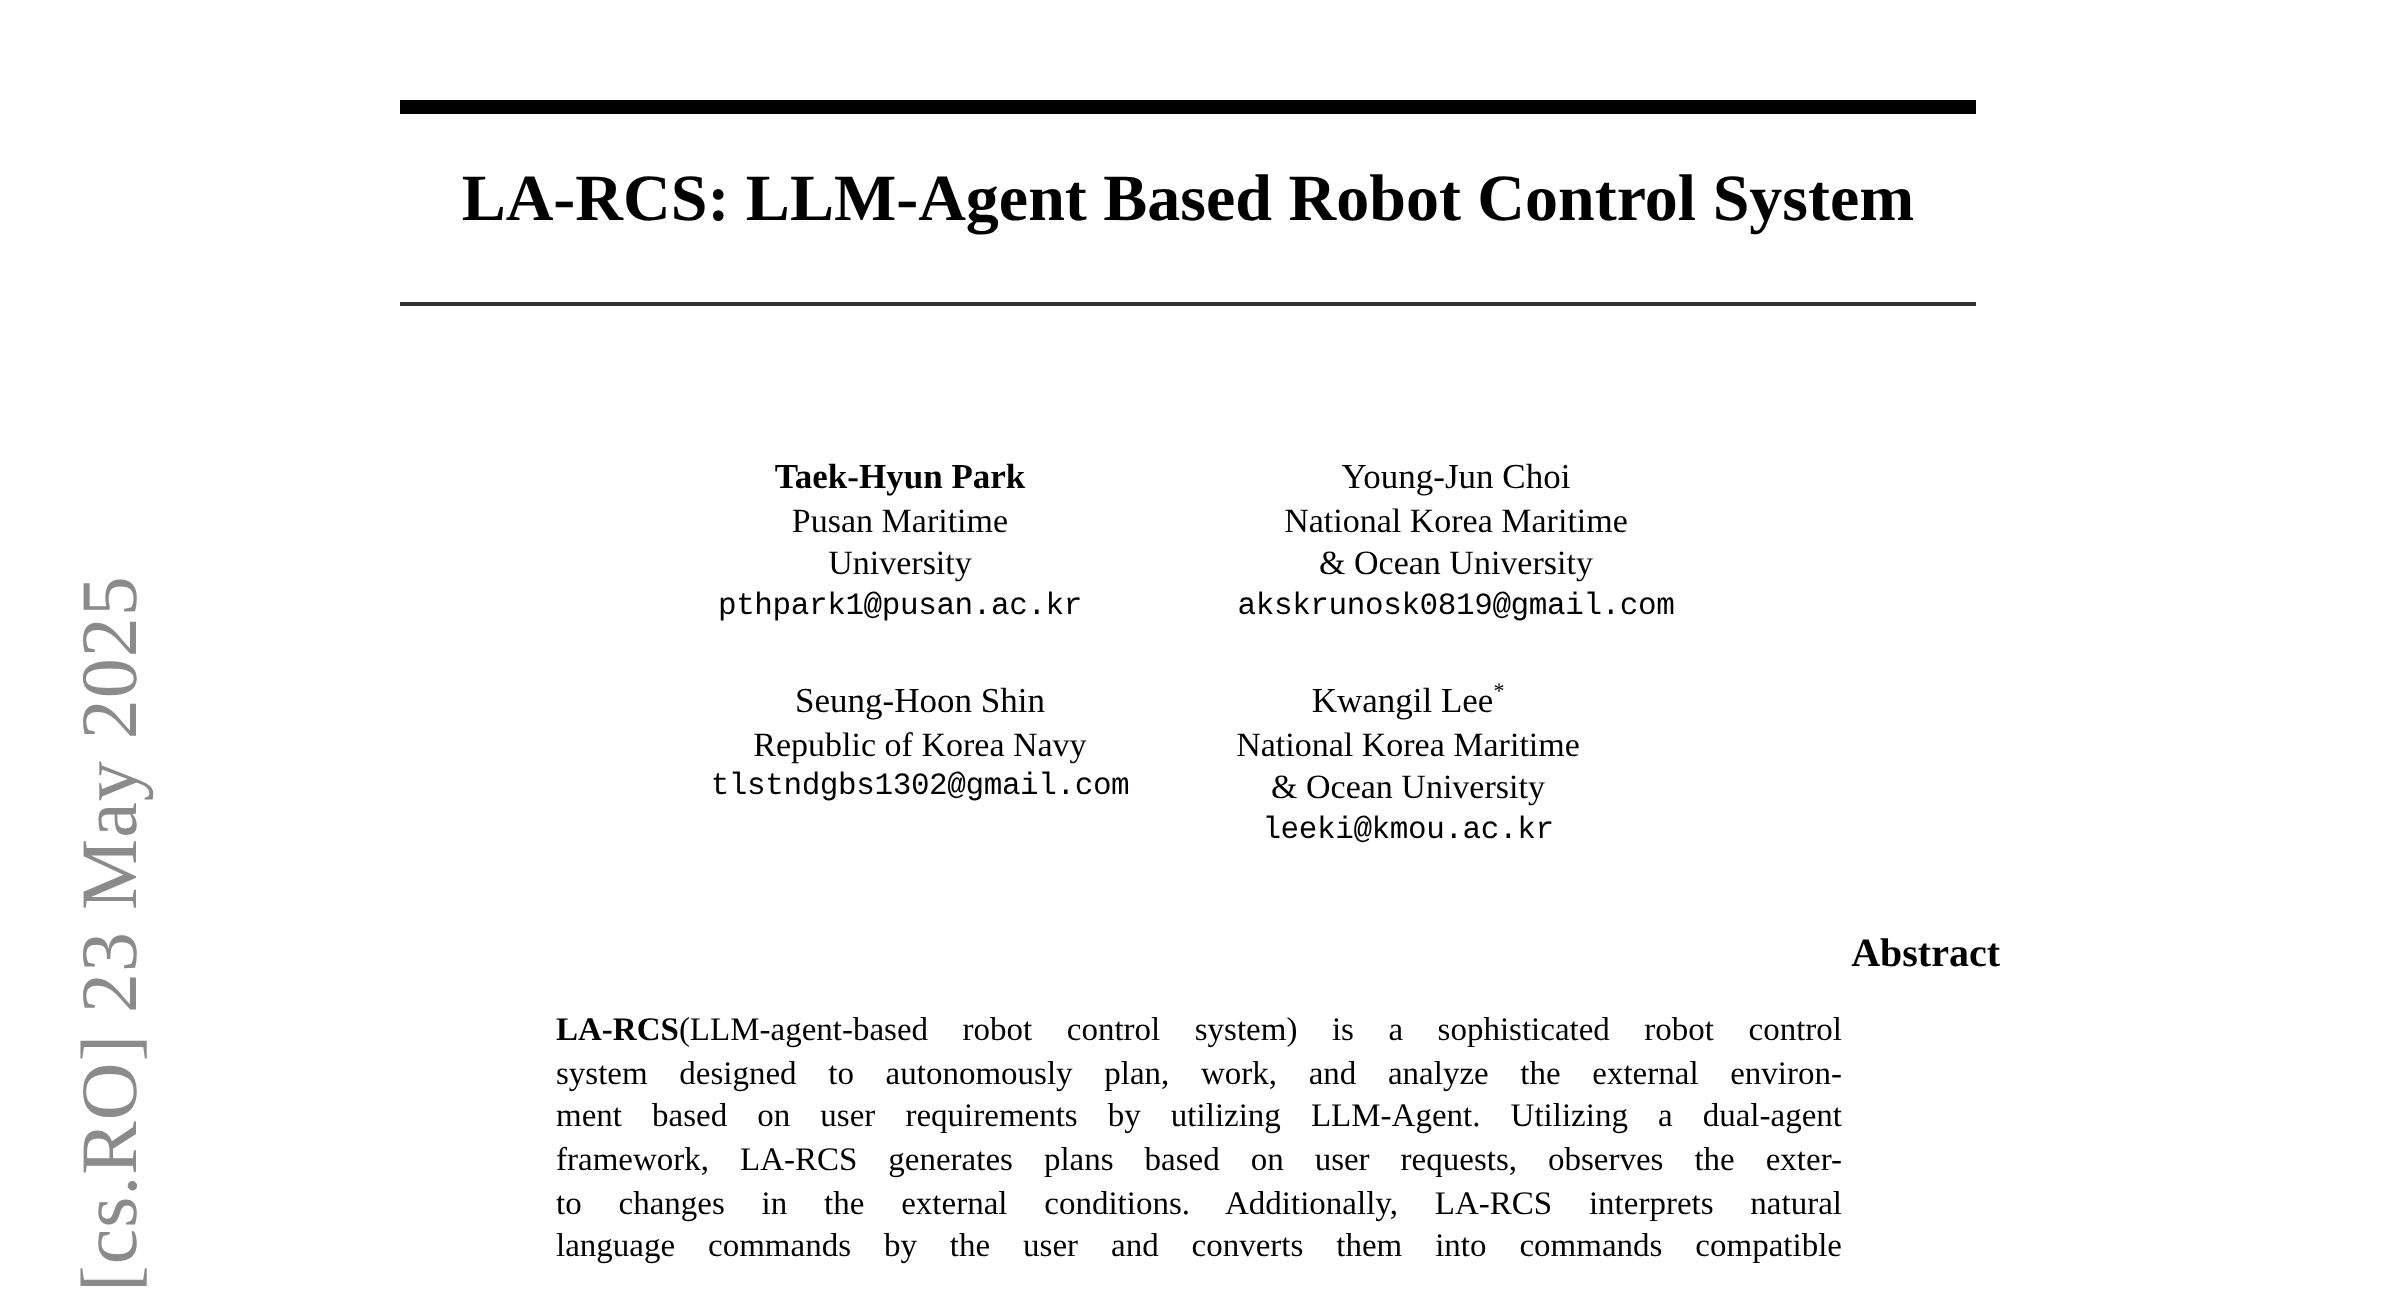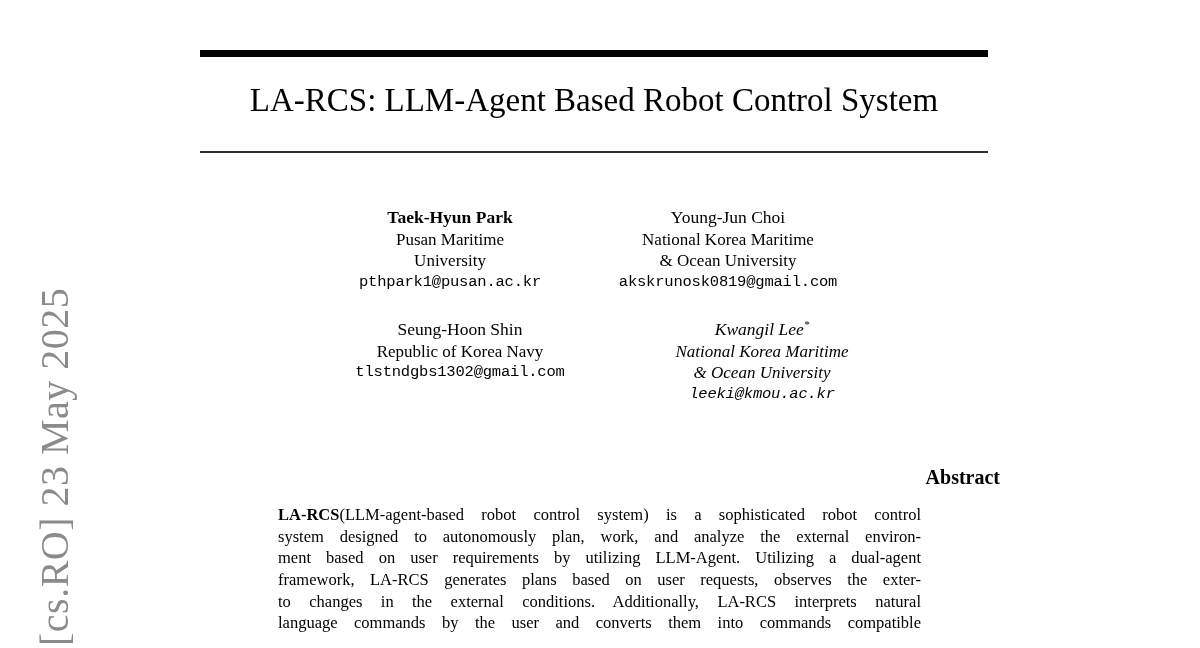--- a/index.html
+++ b/index.html
@@ -29,42 +29,42 @@
     left: 200px; top: 50px;
     width: 788px; height: 7px;
     background: #000000;
   }
   .paper-title {
     position: absolute;
     left: 200px; top: 82px;
     width: 788px;
     text-align: center;
     font-size: 33px;
-    font-weight: normal;
+    font-weight: bold;
     line-height: 1.15;
     white-space: nowrap;
   }
   .rule-thin {
     position: absolute;
     left: 200px; top: 151px;
     width: 788px; height: 2px;
     background: #2e2e2e;
   }
   .author {
     position: absolute;
     text-align: center;
     font-size: 17px;
     line-height: 21.5px;
   }
-  .author .name { font-size: 17.5px; }
+  .author .name { font-size: 17.5px; margin-top: 21px; }
   .author.a1 { left: 330px; top: 207px; width: 240px; }
   .author.a1 .name { font-weight: bold; }
   .author.a2 { left: 598px; top: 207px; width: 260px; }
   .author.a3 { left: 340px; top: 319px; width: 240px; }
-  .author.a4 { left: 632px; top: 319px; width: 260px; font-style: italic; }
+  .author.a4 { left: 574px; top: 319px; width: 260px; }
   .email {
     font-family: "Liberation Mono", monospace;
     font-size: 15.5px;
     letter-spacing: -0.2px;
   }
   sup.mark { font-size: 11px; line-height: 0; }
   .abstract-heading {
     position: absolute;
     left: 200px; top: 466px;
     width: 800px;

